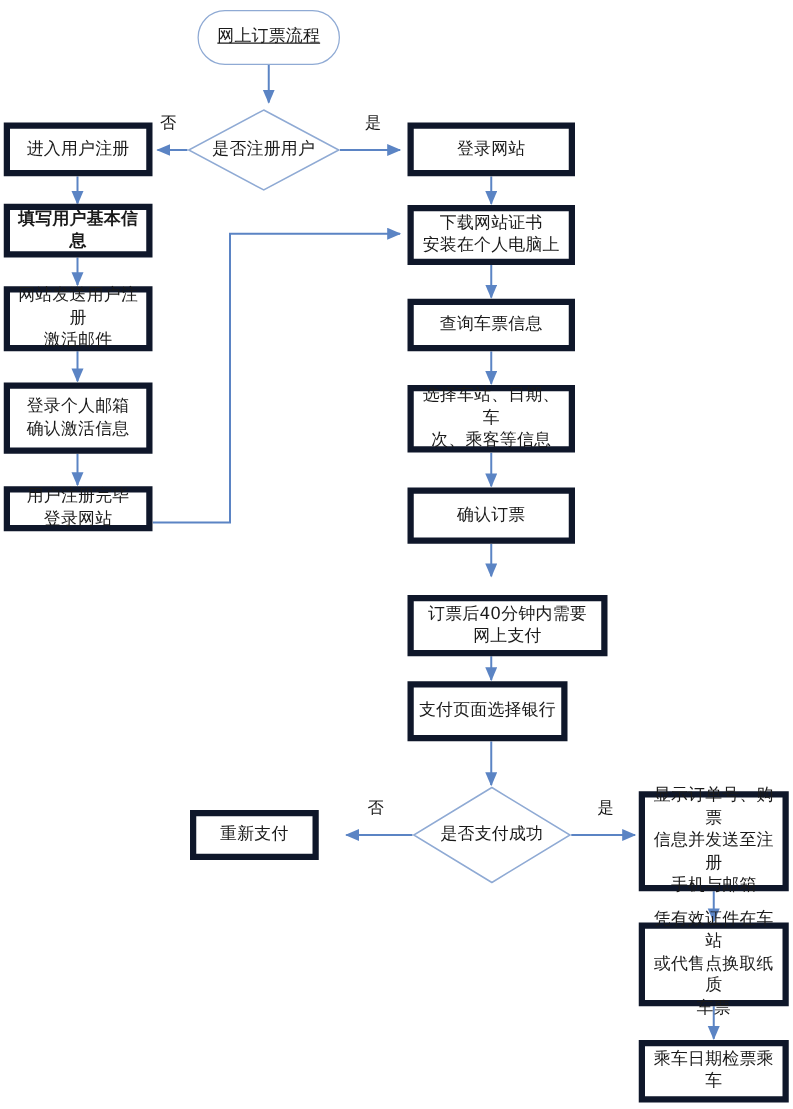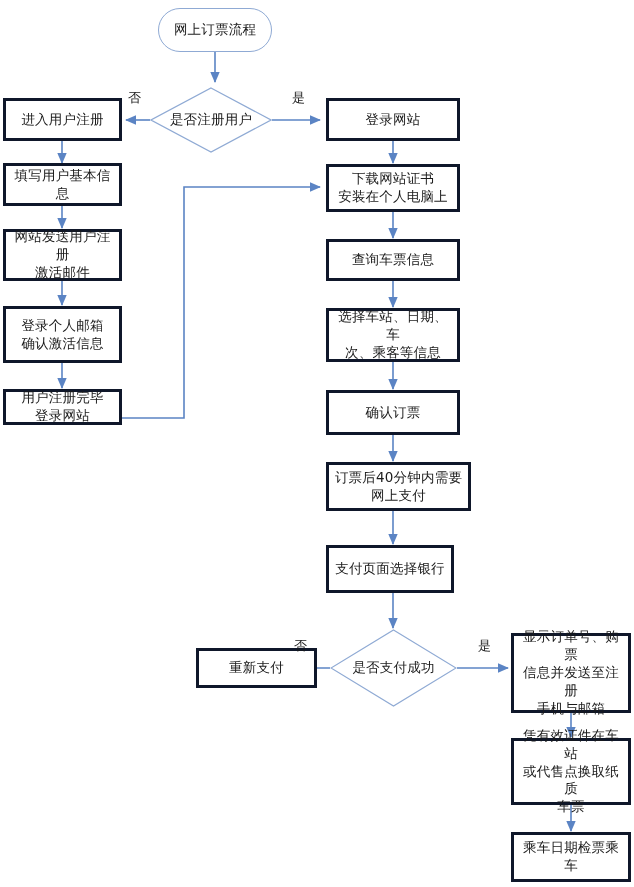--- a/index.html
+++ b/index.html
@@ -30,21 +30,21 @@
     justify-content: center;
     text-align: center;
     color: #1a1a1a;
     font-size: 13.5px;
     line-height: 1.32;
     letter-spacing: 0.2px;
     background: #ffffff;
     z-index: 2;
   }
   .node.process {
-    border: 3px solid #0f172a;
+    border: 5px solid #0f172a;
   }
   .node.terminator {
     border: 1px solid #8faad4;
     border-radius: 24px;
   }
   .node.decision {
     border: none;
     background: transparent;
   }
   .node .dtext {
@@ -106,38 +106,38 @@
 
       <path d="M330,668 L277,668"></path>
 
       <path d="M457,668 L508,668"></path>
 
       <path d="M571,710 L571,737"></path>
       <path d="M571,804 L571,831"></path>
     </g>
   </svg>
 
-  <div class="node terminator" style="left:158px; top:8px; width:114px; height:44px;">
+  <div class="node terminator" style="left:158px; top:8px; width:114px; height:44px;text-decoration:underline;">
     <span class="nodetext">网上订票流程</span>
   </div>
 
   <div class="node decision" style="left:150px; top:87px; width:122px; height:66px;">
     <svg width="122" height="66" viewBox="0 0 122 66" xmlns="http://www.w3.org/2000/svg">
       <polygon points="61,1 121,33 61,65 1,33" fill="#ffffff" stroke="#8faad4" stroke-width="1.2"></polygon>
     </svg>
     <span class="dtext nodetext">是否注册用户</span>
   </div>
   <span class="edge-label" style="left:128px; top:89px;">否</span>
   <span class="edge-label" style="left:292px; top:89px;">是</span>
 
   <div class="node process" style="left:3px; top:98px; width:119px; height:43px;">
     <span class="nodetext">进入用户注册</span>
   </div>
 
-  <div class="node process" style="left:3px; top:163px; width:119px; height:43px;">
+  <div class="node process" style="left:3px; top:163px; width:119px; height:43px;font-weight:bold;">
     <span class="nodetext">填写用户基本信息</span>
   </div>
 
   <div class="node process" style="left:3px; top:229px; width:119px; height:52px;">
     <span class="nodetext">网站发送用户注册
 激活邮件</span>
   </div>
 
   <div class="node process" style="left:3px; top:306px; width:119px; height:57px;">
     <span class="nodetext">登录个人邮箱
@@ -164,39 +164,39 @@
 
   <div class="node process" style="left:326px; top:308px; width:134px; height:54px;">
     <span class="nodetext">选择车站、日期、车
 次、乘客等信息</span>
   </div>
 
   <div class="node process" style="left:326px; top:390px; width:134px; height:45px;">
     <span class="nodetext">确认订票</span>
   </div>
 
-  <div class="node process" style="left:326px; top:462px; width:145px; height:49px;">
+  <div class="node process" style="left:326px; top:476px; width:160px; height:49px;">
     <span class="nodetext">订票后40分钟内需要
 网上支付</span>
   </div>
 
   <div class="node process" style="left:326px; top:545px; width:128px; height:48px;">
     <span class="nodetext">支付页面选择银行</span>
   </div>
 
   <div class="node decision" style="left:330px; top:629px; width:127px; height:78px;">
     <svg width="127" height="78" viewBox="0 0 127 78" xmlns="http://www.w3.org/2000/svg">
       <polygon points="63.5,1 126,39 63.5,77 1,39" fill="#ffffff" stroke="#8faad4" stroke-width="1.2"></polygon>
     </svg>
     <span class="dtext nodetext">是否支付成功</span>
   </div>
   <span class="edge-label" style="left:294px; top:637px;">否</span>
   <span class="edge-label" style="left:478px; top:637px;">是</span>
 
-  <div class="node process" style="left:152px; top:648px; width:121px; height:40px;margin-left:44px;">
+  <div class="node process" style="left:152px; top:648px; width:103px; height:40px;">
     <span class="nodetext">重新支付</span>
   </div>
 
   <div class="node process" style="left:511px; top:633px; width:120px; height:80px;">
     <span class="nodetext">显示订单号、购票
 信息并发送至注册
 手机与邮箱</span>
   </div>
 
   <div class="node process" style="left:511px; top:738px; width:120px; height:67px;">

